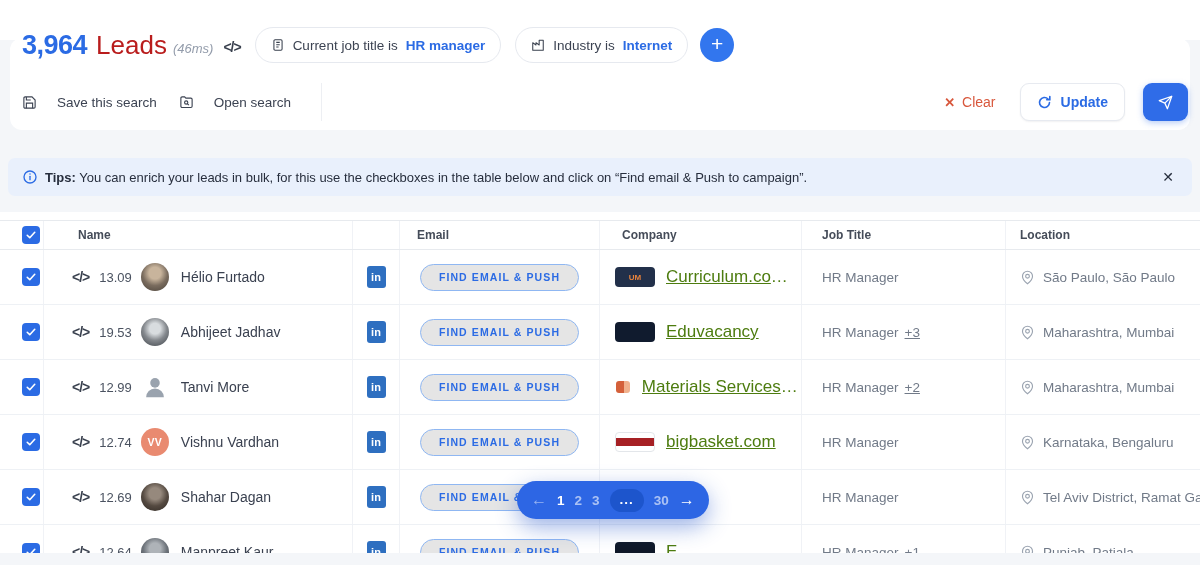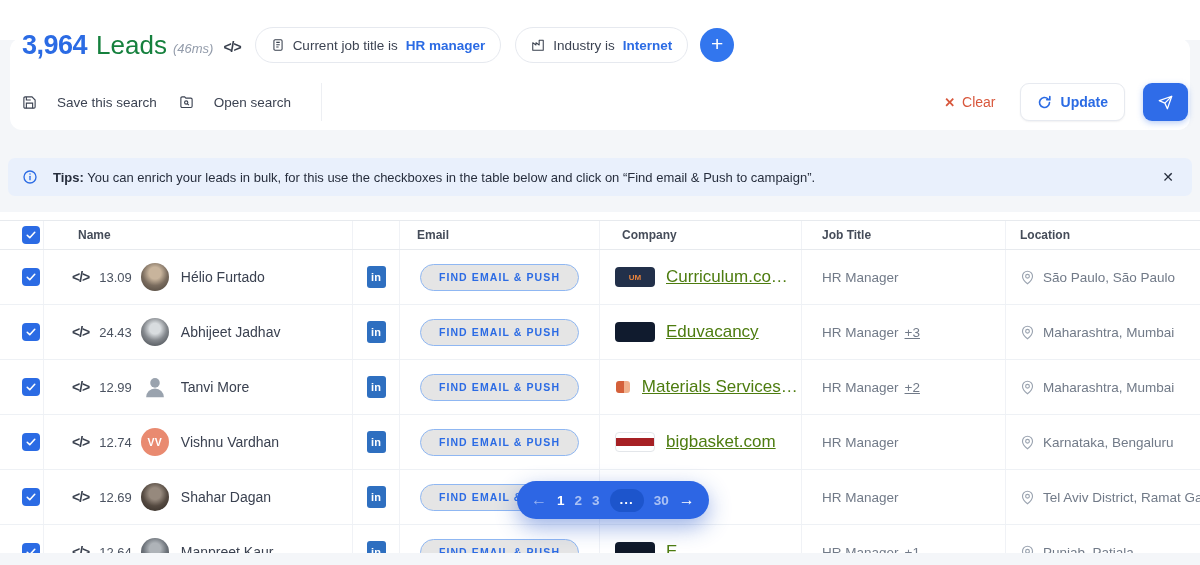--- a/index.html
+++ b/index.html
@@ -6,21 +6,21 @@
   body{
     width:1200px;height:565px;overflow:hidden;position:relative;
     background:#f4f6f9;font-family:"Liberation Sans",sans-serif;
     -webkit-font-smoothing:antialiased;color:#3a4150;
   }
   
   .topstrip{position:absolute;top:0;left:0;width:100%;height:40px;background:#fff}
   .card{position:absolute;top:38px;left:10px;right:10px;height:92px;background:#fff;border-radius:12px}
   .hrow1{position:absolute;top:26px;left:22px;right:22px;height:38px;display:flex;align-items:center;z-index:2}
   .count{font-size:27px;font-weight:700;color:#2b6be4;letter-spacing:-.5px}
-  .count-label{font-size:26px;font-weight:500;color:#15803d;margin-left:9px}
+  .count-label{font-size:26px;font-weight:500;color:#b91c1c;margin-left:9px}
   .latency{font-size:13px;font-style:italic;color:#939cab;margin-left:6px;margin-top:6px}
   .code-glyph{font-size:14px;font-weight:700;color:#39404e;letter-spacing:-1px}
   .title-code{margin-left:10px;margin-top:4px;cursor:pointer}
   .chip{display:flex;align-items:center;gap:8px;height:34px;padding:0 15px;border:1px solid #e6e9ef;
     border-radius:18px;background:#fff;font-size:13.5px;color:#3c4352;margin-left:14px;white-space:nowrap;cursor:pointer}
   .chip b{color:#2b6be4;font-weight:700}
   .chip svg{color:#39404e}
   .add-btn{width:34px;height:34px;border-radius:50%;background:#3276ee;color:#fff;border:none;
     font-size:21px;font-weight:400;line-height:32px;margin-left:12px;cursor:pointer;display:flex;align-items:center;justify-content:center;padding:0 0 2px}
   .hrow2{position:absolute;top:82px;left:22px;right:12px;height:40px;display:flex;align-items:center;justify-content:space-between;z-index:2}
@@ -29,21 +29,21 @@
   .vdiv{width:1px;height:38px;background:#edeff3;margin-left:8px}
   .hright{display:flex;align-items:center;gap:18px}
   .clear-btn{display:flex;align-items:center;gap:7px;font-size:14px;font-weight:500;color:#d8573c;background:none;border:none;cursor:pointer;font-family:inherit}
   .clear-x{font-size:13px;font-weight:700}
   .update-btn{display:flex;align-items:center;gap:9px;height:38px;padding:9px 16px;background:#fff;border:1px solid #e7eaf0;
     border-radius:9px;box-shadow:0 1px 2px rgba(16,24,40,.06);font-size:14px;font-weight:700;color:#2b6be4;cursor:pointer;font-family:inherit}
   .push-btn{display:flex;align-items:center;gap:9px;height:38px;padding:0 15px;background:#2f6ce8;border:none;
     border-radius:9px;font-size:13px;font-weight:700;color:#fff;cursor:pointer;font-family:inherit;box-shadow:0 2px 6px rgba(47,108,232,.35)}
   
   .tips{position:absolute;top:158px;left:8px;right:8px;height:38px;background:#e9f0fc;border-radius:7px;
-    display:flex;align-items:center;padding:0 14px;gap:15px;font-size:13px;color:#272e3d;z-index:2}
+    display:flex;align-items:center;padding:0 14px;gap:7px;font-size:13px;color:#272e3d;z-index:2}
   .tips b{font-weight:700}
   .tips-close{margin-left:auto;background:none;border:none;font-size:14px;color:#272e3d;cursor:pointer;padding:2px 4px}
   
   .table{position:absolute;top:212px;left:0;width:1200px;height:341px;background:#fff;overflow:hidden;padding-top:8px;box-sizing:border-box;z-index:1}
   .grid{display:grid;grid-template-columns:44px 309px 47px 200px 202px 204px 194px}
   .thead{height:30px;border-top:1px solid #e7eaee;border-bottom:1px solid #e7eaee;box-sizing:border-box}
   .th{font-size:12px;font-weight:700;color:#454c59;display:flex;align-items:center;border-right:1px solid #f0f2f6;box-sizing:border-box}
   .th:last-child,.td:last-child{border-right:none}
   .th-name{padding-left:34px}.th-email{padding-left:17px}.th-co{padding-left:22px}.th-job{padding-left:20px}.th-loc{padding-left:14px}
   .tr{height:55px;border-bottom:1px solid #eef1f5;box-sizing:border-box}
@@ -228,21 +228,21 @@
   <div class="grid tr">
     <div class="td cbcol">
         <span class="cb">
           <svg viewBox="0 0 24 24" width="12" height="12" fill="none" stroke="#fff" stroke-width="3.2" stroke-linecap="round" stroke-linejoin="round">
             <polyline points="4.5 12.5 9.5 17.5 19.5 6.5"></polyline>
           </svg>
         </span>
       </div>
     <div class="td namecol">
       <span class="code-glyph row-code">&lt;/&gt;</span>
-      <span class="score">24.43</span>
+      <span class="score">19.53</span>
       <span class="av av-p2"></span>
       <span class="nm">Abhijeet Jadhav</span>
     </div>
     <div class="td licol">
         <span class="li-badge">in</span>
       </div>
     <div class="td emailcol">
         <button class="fep">FIND EMAIL &amp; PUSH</button>
       </div>
     <div class="td cocol">

